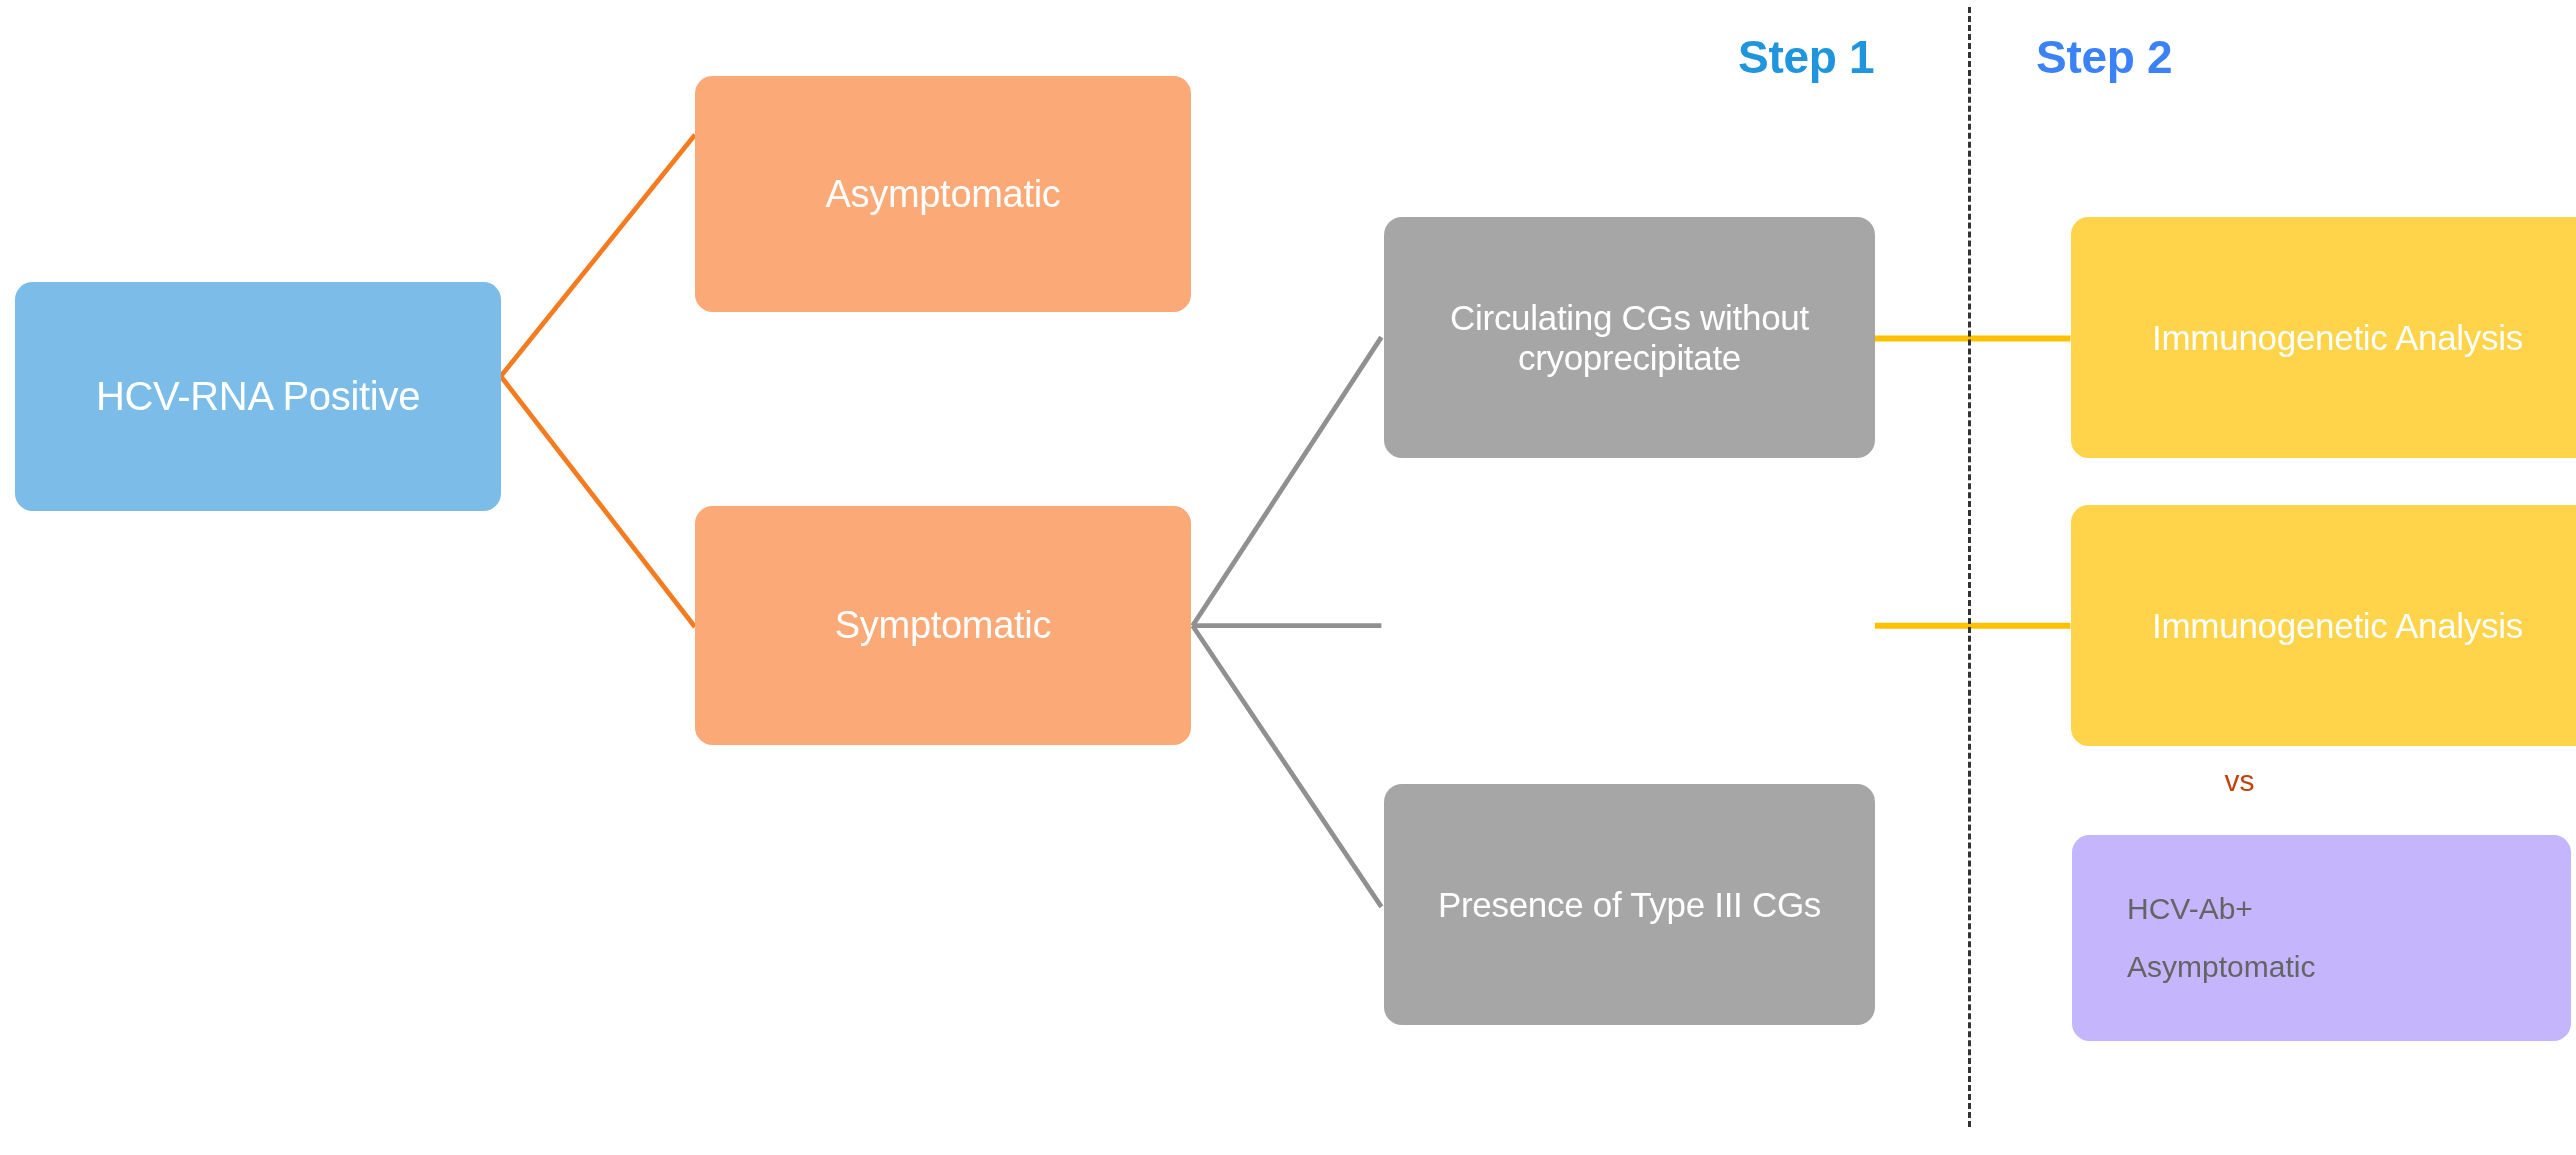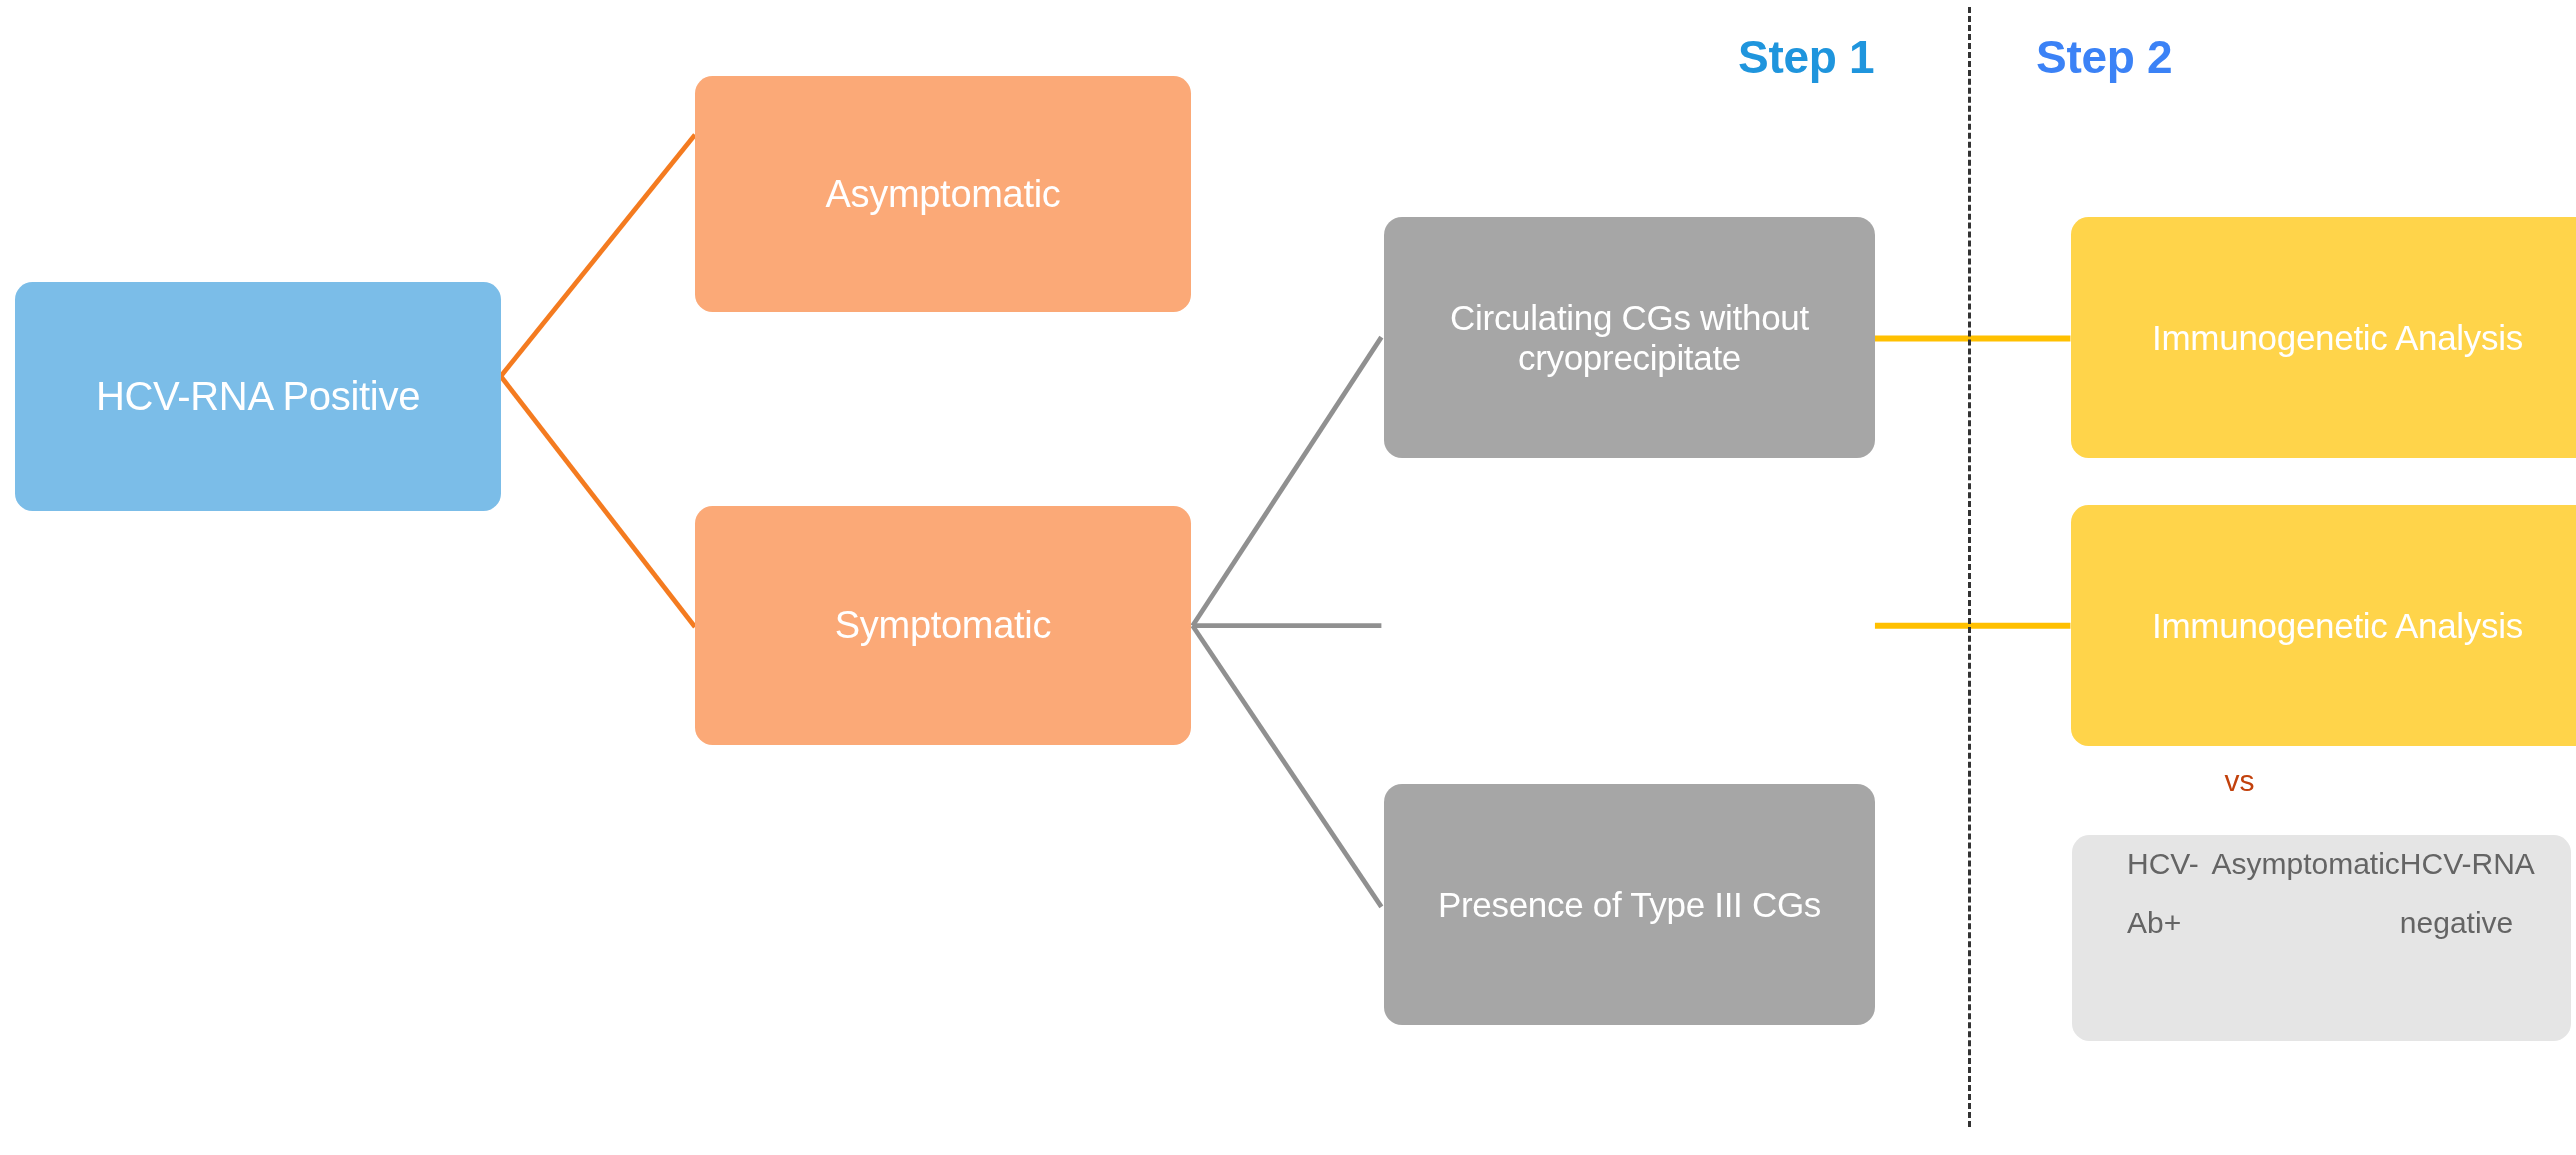--- a/index.html
+++ b/index.html
@@ -30,25 +30,25 @@
     letter-spacing: -0.3px;
   }
   .node-blue   { background: #7bbde8; }
   .node-orange { background: #fba977; }
   .node-gray   { background: #a6a6a6; border-radius: 18px; }
   .node-yellow { background: #ffd44a; }
 
   .node-lightgray {
     position: absolute;
     box-sizing: border-box;
-    background: #e5e5e5;
+    background: #c4b5fd;
     border-radius: 17.5px;
     color: #646464;
     display: flex;
-    flex-direction: row;
+    flex-direction: column;
     justify-content: center;
     align-items: flex-start;
     line-height: 1.95;
   }
 
   .step-label {
     position: absolute;
     font-weight: 700;
     white-space: nowrap;
     letter-spacing: -0.3px;
@@ -122,17 +122,16 @@
 
   <div class="node node-yellow" style="left:2071px; top:505px; width:533px; height:241px; font-size:35px; padding:0 23px;">
     <span>Immunogenetic Analysis</span>
   </div>
 
   <div class="vs-label" style="left:2071px; top:764px; width:337px; font-size:30px;">vs</div>
 
   <div class="node-lightgray" style="left:2072px; top:835px; width:499px; height:206px; padding:0 0 0 55px; font-size:30px;">
     <span>HCV-Ab+</span>
     <span>Asymptomatic</span>
-    <span>HCV-RNA negative</span>
   </div>
 
 </div>
 
 
 </body></html>

